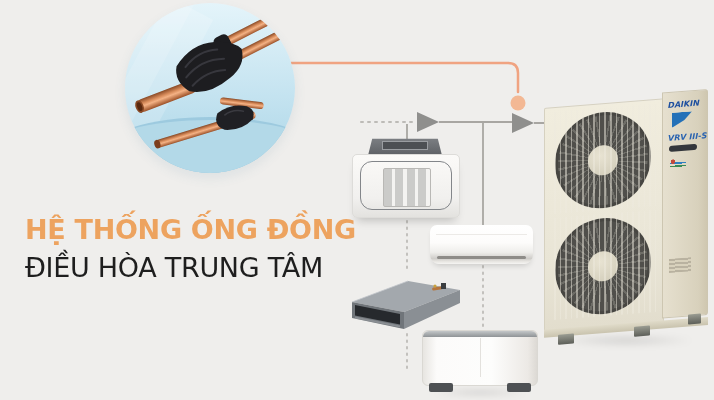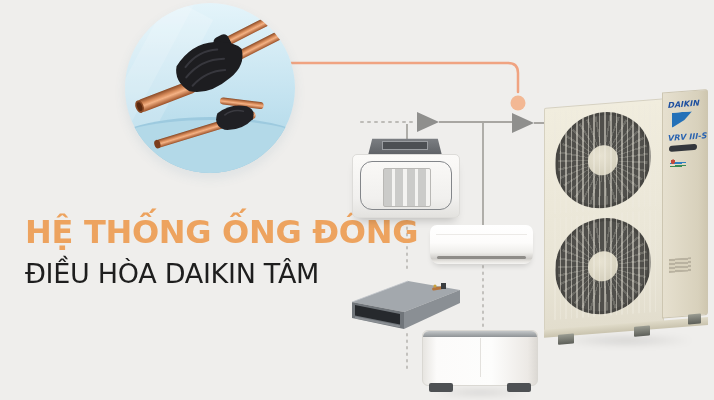--- a/index.html
+++ b/index.html
@@ -10,21 +10,21 @@
   }
   
   .hero-circle{
     position:absolute;left:125px;top:3px;width:170px;height:170px;
     border-radius:50%;overflow:hidden;z-index:2;
     box-shadow:0 5px 12px rgba(70,120,150,.10);
   }
   
   .headline{position:absolute;left:25px;top:214px;z-index:2;line-height:1.15;}
   .headline .l1{
-    font-size:32px;font-weight:800;letter-spacing:-.3px;
+    font-size:27px;font-weight:800;letter-spacing:-.3px;
     color:var(--accent-orange,#eda35f);white-space:nowrap;text-align:center;
   }
   .headline .l2{
     font-size:27px;font-weight:500;letter-spacing:-.3px;margin-top:7px;
     color:var(--heading-dark,#1e1e1e);white-space:nowrap;
   }
   
   .lines{position:absolute;inset:0;z-index:1;pointer-events:none;}
   
   .unit{position:absolute;z-index:2;}
@@ -184,21 +184,21 @@
         <rect x="104" y="57" width="16" height="15" rx="5" fill="#1d1d20"></rect>
       </g>
       <path d="M58,52 q22,-16 44,-9 q17,5 23,16 q-2,17 -21,23 q-26,9 -43,-2 q-11,-15 -3,-28 z" fill="#1d1d20"></path>
       <path d="M66,56 q18,-11 36,-5 M63,66 q20,-12 42,-4 M66,76 q18,-9 36,-3" stroke="#37373d" stroke-width="2" fill="none" stroke-linecap="round"></path>
     </g>
   </svg>
 </div>
 
 <div class="headline">
   <div class="l1">HỆ THỐNG ỐNG ĐỒNG</div>
-  <div class="l2">ĐIỀU HÒA DAIKIN TÂM</div>
+  <div class="l2">ĐIỀU HÒA TRUNG TÂM</div>
 </div>
 
 <div class="unit cassette">
   <div class="cas-top"></div>
   <div class="cas-top-vent"></div>
   <div class="cas-panel">
     <div class="cas-ring"></div>
     <div class="cas-grille"></div>
   </div>
 </div>

